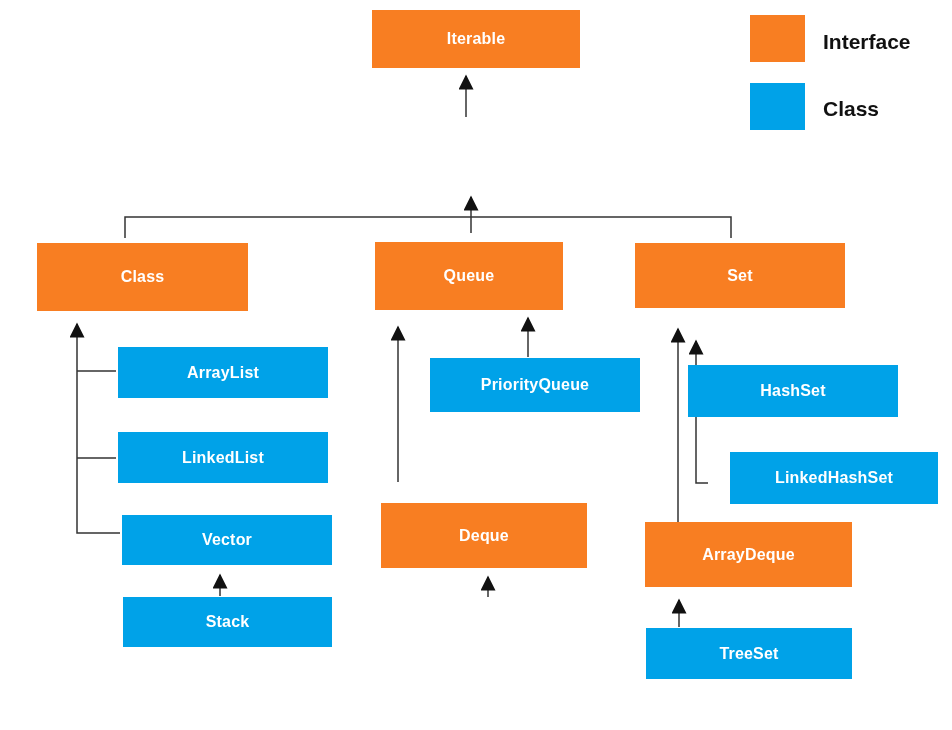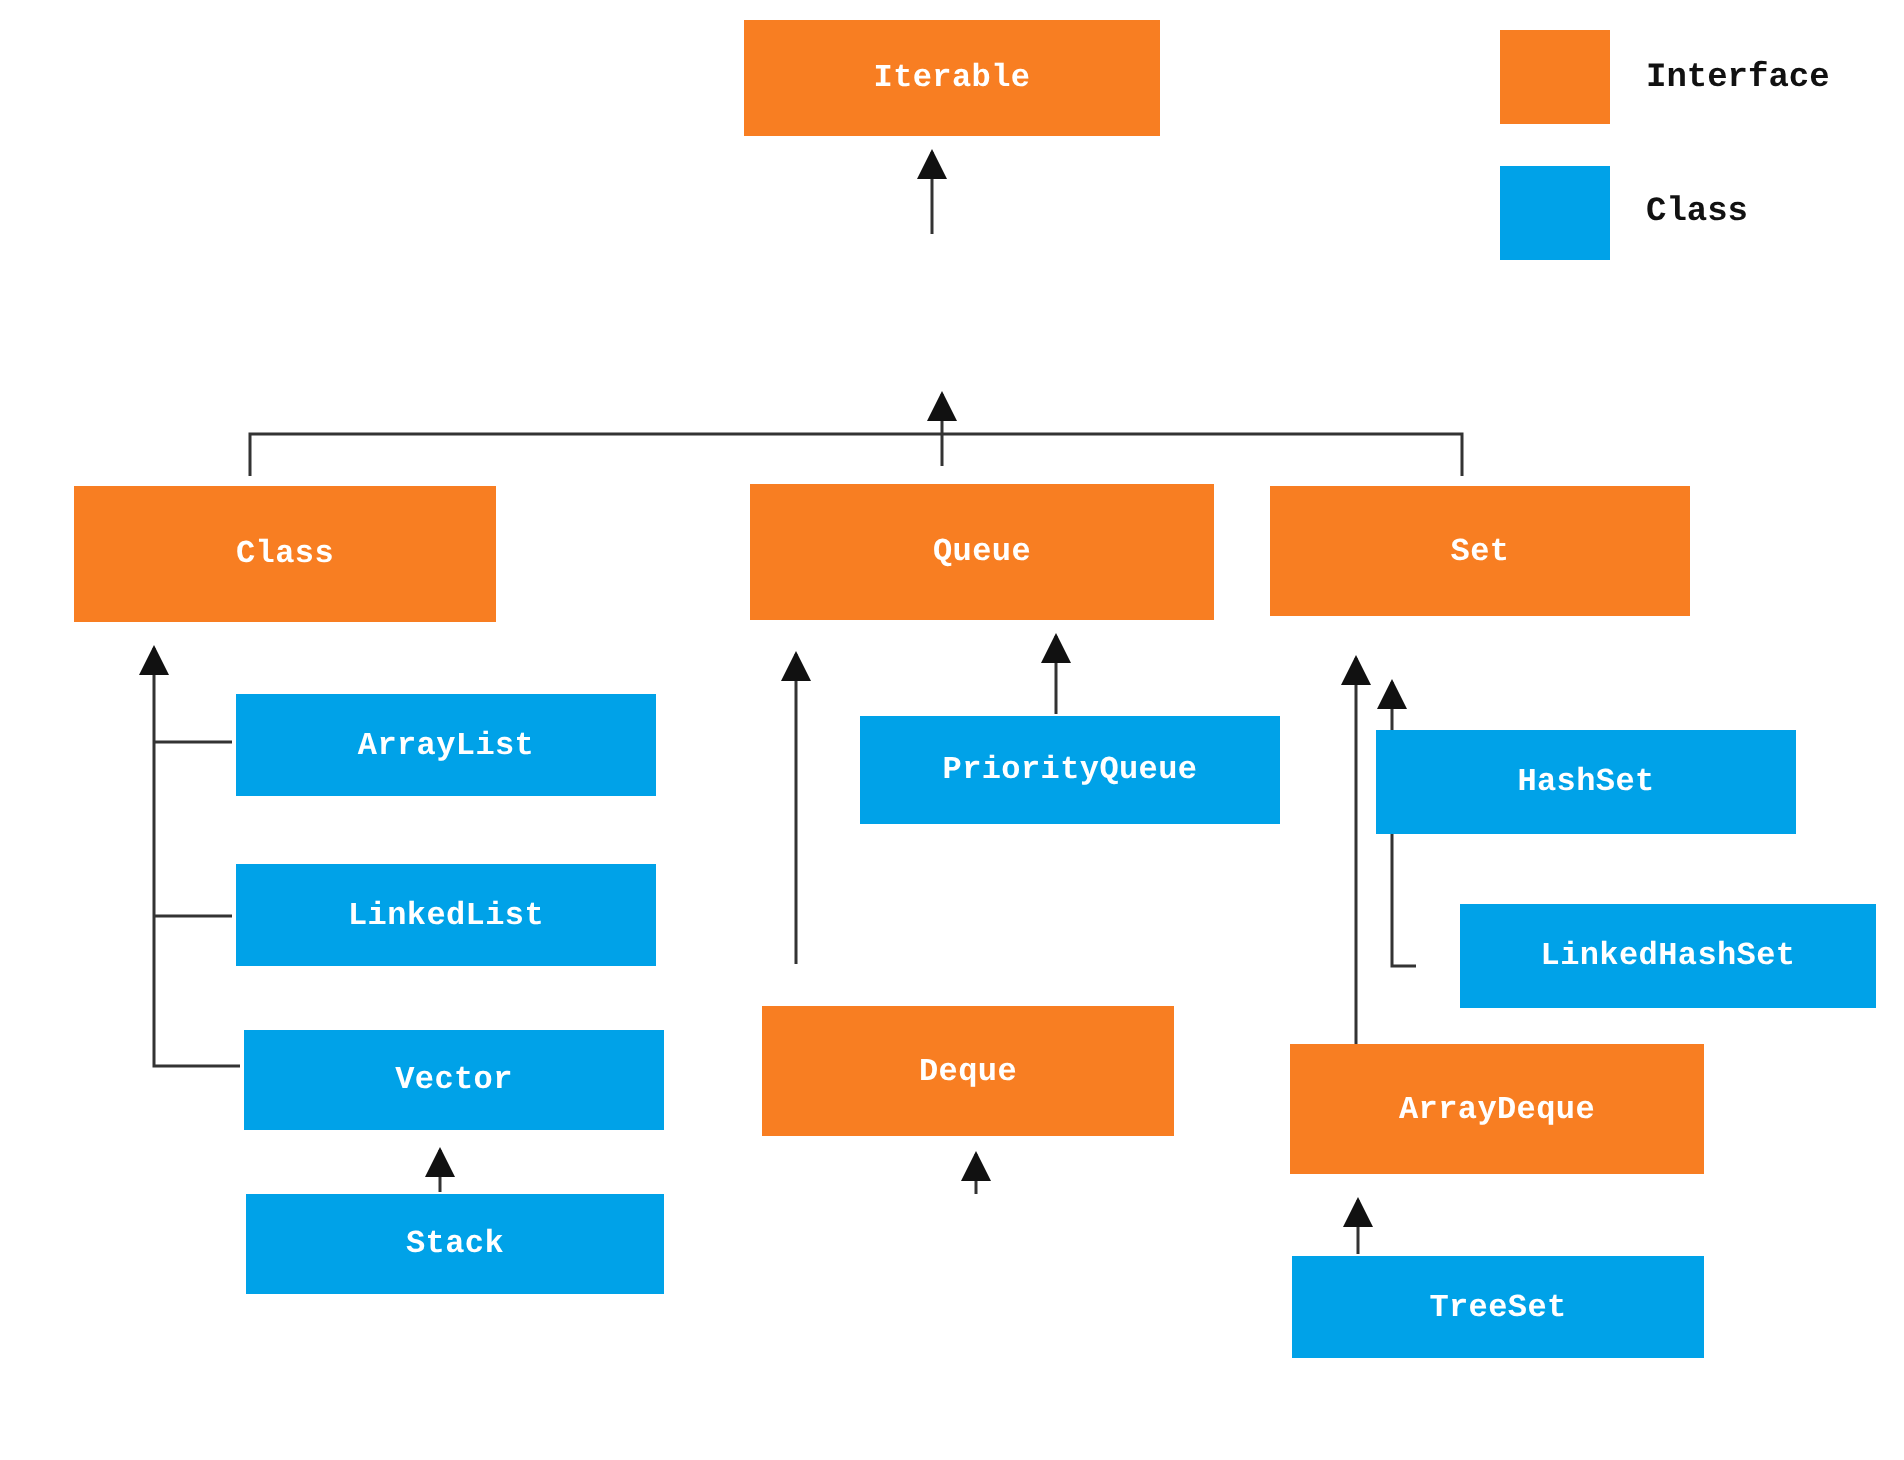--- a/index.html
+++ b/index.html
@@ -1,20 +1,20 @@
 <!DOCTYPE html>
 <html><head>
 <meta charset="utf-8">
 <style>
   html,body{margin:0;padding:0;background:#ffffff;}
   #canvas{
     position:relative;
     width:952px;height:730px;
     background:#ffffff;
-    font-family:Liberation Mono, monospace;
+    font-family:Liberation Sans, sans-serif;
     overflow:hidden;
   }
   .node{
     position:absolute;
     display:flex;align-items:center;justify-content:center;
     color:#ffffff;
     font-weight:bold;
     font-size:16px;
     letter-spacing:0.2px;
     text-align:center;
@@ -22,21 +22,21 @@
   .node.interface{background:#F87E22;}
   .node.class{background:#00A2E8;}
   #edges{position:absolute;left:0;top:0;width:952px;height:730px;}
   .legend-swatch{position:absolute;width:55px;height:47px;}
   .legend-swatch.interface{background:#F87E22;}
   .legend-swatch.class{background:#00A2E8;}
   .legend-label{
     position:absolute;
     color:#111111;
     font-weight:bold;
-    font-size:17px;
+    font-size:21px;
   }
 </style>
 </head>
 <body>
 
 <div id="canvas">
 
   <svg id="edges" width="952" height="730" viewBox="0 0 952 730" xmlns="http://www.w3.org/2000/svg">
     <defs>
       <marker id="ah" orient="auto" markerWidth="13" markerHeight="12" refX="9" refY="5">
@@ -70,21 +70,21 @@
 
       <line x1="679" y1="627" x2="679" y2="600" marker-end="url(#ah)"></line>
     </g>
   </svg>
 
   <div class="node interface" style="left:372px;top:10px;width:208px;height:58px">Iterable</div>
 
 
   <div class="node interface" style="left:37px;top:243px;width:211px;height:68px">Class</div>
 
-  <div class="node interface" style="left:375px;top:242px;width:232px;height:68px">Queue</div>
+  <div class="node interface" style="left:375px;top:242px;width:188px;height:68px">Queue</div>
 
   <div class="node interface" style="left:635px;top:243px;width:210px;height:65px">Set</div>
 
   <div class="node class" style="left:118px;top:347px;width:210px;height:51px">ArrayList</div>
 
   <div class="node class" style="left:118px;top:432px;width:210px;height:51px">LinkedList</div>
 
   <div class="node class" style="left:122px;top:515px;width:210px;height:50px">Vector</div>
 
   <div class="node class" style="left:123px;top:597px;width:209px;height:50px">Stack</div>

